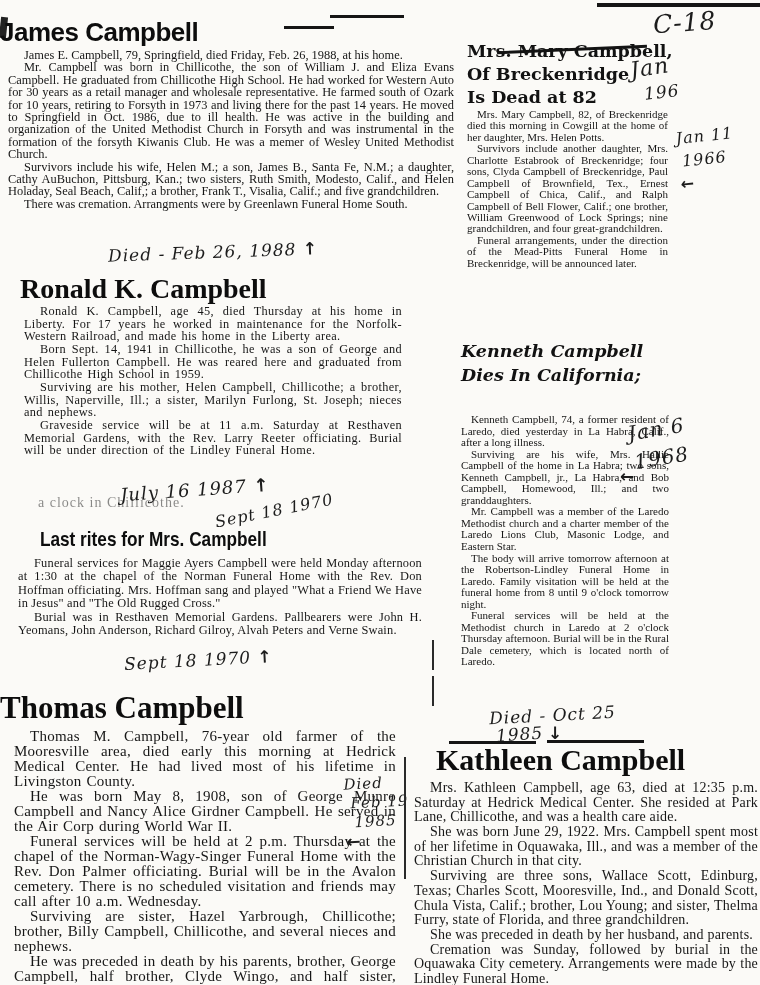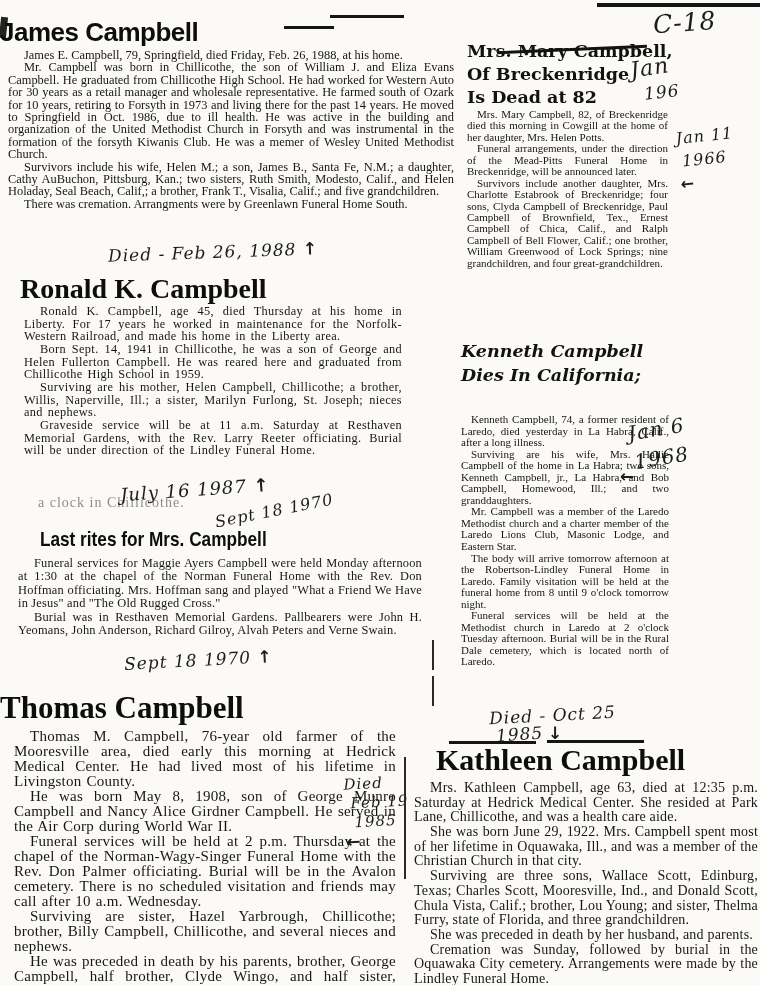--- a/index.html
+++ b/index.html
@@ -95,39 +95,39 @@
 <div class="abs" style="left:497px;top:48px;width:150px;height:2.5px;background:#141414;transform:rotate(-2.5deg);"></div>
 <div class="abs hl-slab" style="left:467px;top:40px;font-size:17.5px;line-height:23px;">
   <div>Mrs. Mary Campbell,</div>
   <div>Of Breckenridge</div>
   <div>Is Dead at 82</div>
 </div>
 <div class="abs hw" style="left:630px;top:55px;font-size:22px;transform:rotate(-8deg);">Jan</div>
 <div class="abs hw" style="left:644px;top:82px;font-size:17px;transform:rotate(-6deg);">196</div>
 <div class="abs copy copy-sm" style="left:467px;top:109px;width:201px;font-size:11px;line-height:1.04;">
   <p>Mrs. Mary Campbell, 82, of Breckenridge died this morning in Cowgill at the home of her daughter, Mrs. Helen Potts.</p>
+  <p>Survivors include another daughter, Mrs. Charlotte Estabrook of Breckenridge; four sons, Clyda Campbell of Breckenridge, Paul Campbell of Brownfield, Tex., Ernest Campbell of Chica, Calif., and Ralph Campbell of Bell Flower, Calif.; one brother, William Greenwood of Lock Springs; nine grandchildren, and four great-grandchildren.</p>
   <p>Funeral arrangements, under the direction of the Mead-Pitts Funeral Home in Breckenridge, will be announced later.</p>
-  <p>Survivors include another daughter, Mrs. Charlotte Estabrook of Breckenridge; four sons, Clyda Campbell of Breckenridge, Paul Campbell of Brownfield, Tex., Ernest Campbell of Chica, Calif., and Ralph Campbell of Bell Flower, Calif.; one brother, William Greenwood of Lock Springs; nine grandchildren, and four great-grandchildren.</p>
 </div>
 <div class="abs hw" style="left:678px;top:124px;font-size:16px;line-height:23px;transform:rotate(-6deg);">
   <div>Jan 11</div>
   <div style="padding-left:4px;">1966</div>
   <div class="arrow" style="font-size:16px;padding-left:0;">←</div>
 </div>
 
 <div class="abs hl-slab" style="left:461px;top:340px;font-size:17.5px;line-height:23.5px;font-style:italic;">
   <div>Kenneth Campbell</div>
   <div>Dies In California;</div>
 </div>
 <div class="abs copy copy-sm" style="left:461px;top:414px;width:208px;font-size:11px;line-height:1.05;">
   <p>Kenneth Campbell, 74, a former resident of Laredo, died yesterday in La Habra, Calif., after a long illness.</p>
   <p>Surviving are his wife, Mrs. Hallie Campbell of the home in La Habra; two sons, Kenneth Campbell, jr., La Habra, and Bob Campbell, Homewood, Ill.; and two granddaughters.</p>
   <p>Mr. Campbell was a member of the Laredo Methodist church and a charter member of the Laredo Lions Club, Masonic Lodge, and Eastern Star.</p>
   <p>The body will arrive tomorrow afternoon at the Robertson-Lindley Funeral Home in Laredo. Family visitation will be held at the funeral home from 8 until 9 o'clock tomorrow night.</p>
-  <p>Funeral services will be held at the Methodist church in Laredo at 2 o'clock Tuesday afternoon. Burial will be in the Rural Dale cemetery, which is located north of Laredo.</p>
+  <p>Funeral services will be held at the Methodist church in Laredo at 2 o'clock Thursday afternoon. Burial will be in the Rural Dale cemetery, which is located north of Laredo.</p>
 </div>
 <div class="abs hw" style="left:630px;top:415px;font-size:20px;line-height:29px;transform:rotate(-9deg);">
   <div>Jan 6</div>
   <div style="padding-left:2px;">1968</div>
 </div>
 <div class="abs hw arrow" style="left:620px;top:466px;font-size:17px;">←</div>
 <div class="abs vline" style="left:432px;top:640px;height:30px;width:1.5px;"></div>
 <div class="abs vline" style="left:432px;top:676px;height:30px;width:1.5px;"></div>
 <div class="abs hw" style="left:489px;top:705px;font-size:17px;transform:rotate(-3deg);">Died - Oct 25</div>
 <div class="abs hw" style="left:496px;top:724px;font-size:17px;transform:rotate(-4deg);">1985</div>

